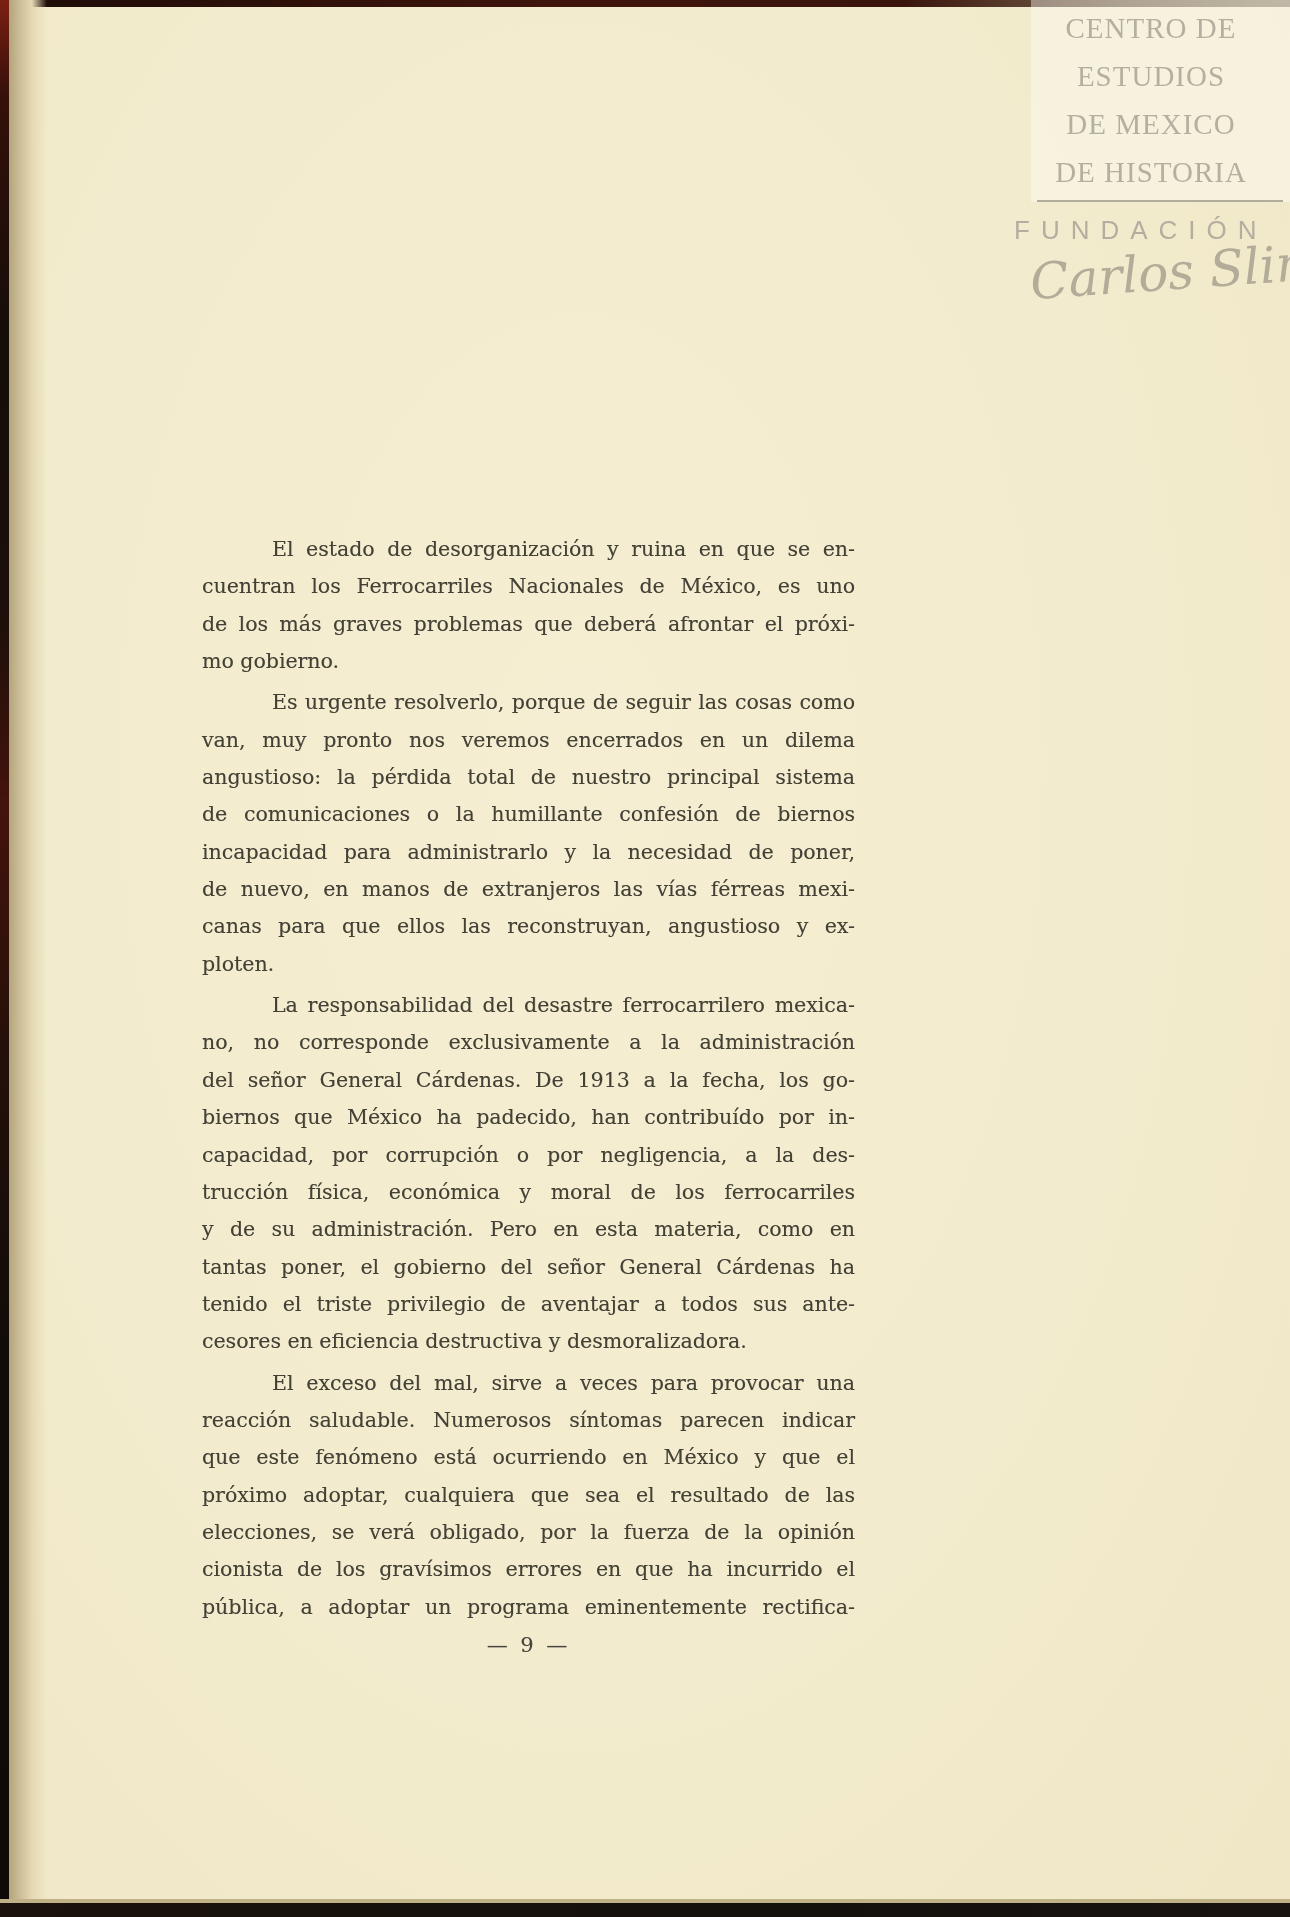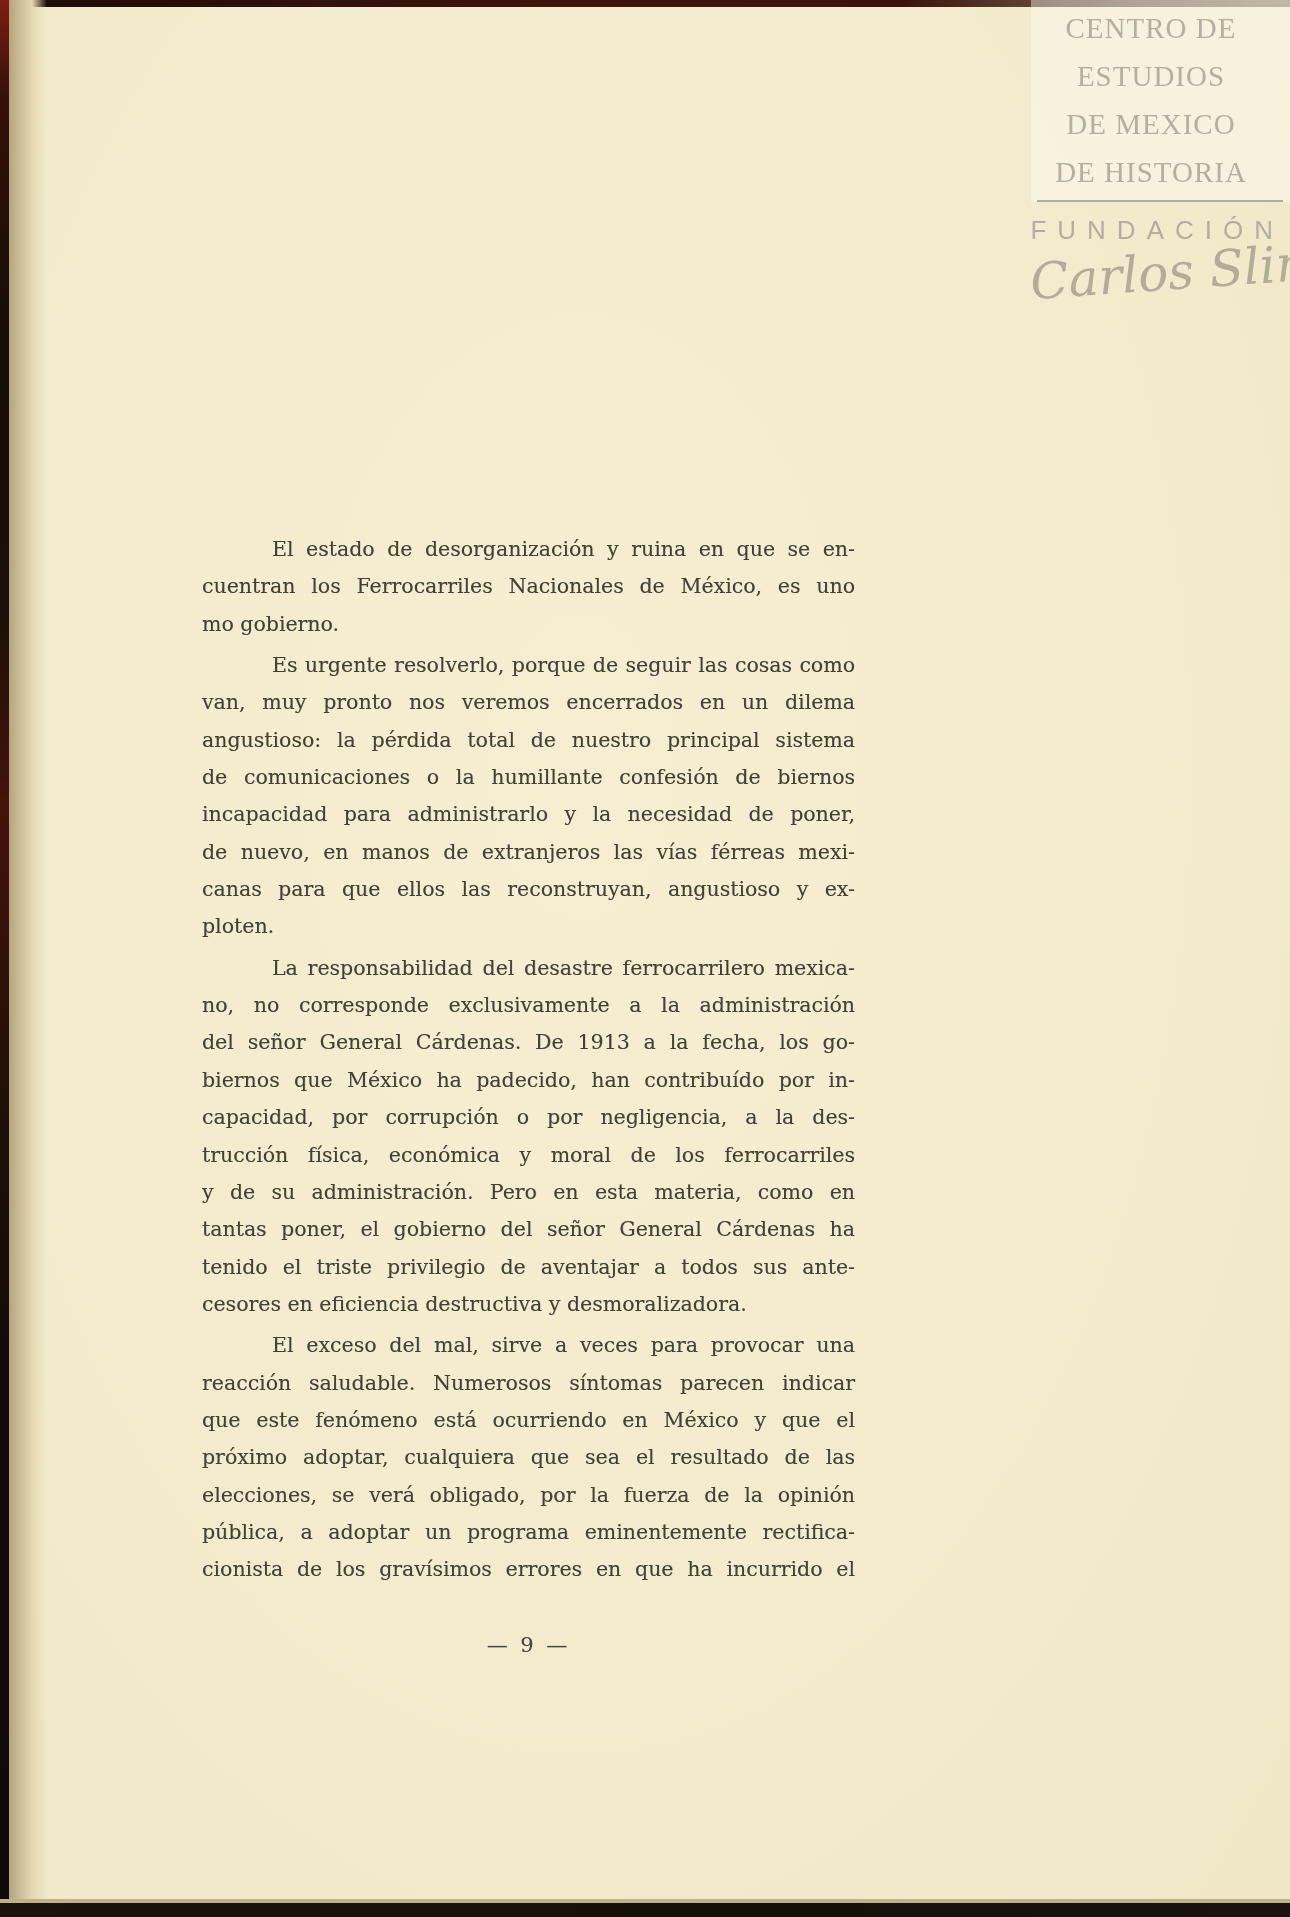--- a/index.html
+++ b/index.html
@@ -45,21 +45,21 @@
     font-family: "Liberation Serif", serif;
     font-size: 29px; line-height: 48px;
     color: #b5afa0; letter-spacing: 1px;
   }
   .wm-divider {
     position: absolute; left: 1037px; top: 200px; width: 246px; height: 2px;
     background: #b2ac9d;
   }
   .wm-foundation {
     position: absolute; left: 1014px; top: 215px; width: 270px;
-    text-align: right;
+    text-align: left;
     font-family: "Liberation Sans", sans-serif;
     font-size: 26px; color: #b4aea0;
     letter-spacing: 11px; margin-right: 0;
   }
   .wm-signature {
     position: absolute; left: 1030px; top: 244px; width: 265px;
     text-align: center;
     font-family: "DejaVu Serif", serif;
     font-style: italic; font-size: 50px;
     color: #b2ac99;
@@ -110,20 +110,21 @@
     <div>DE HISTORIA</div>
   </div>
   <div class="wm-divider"></div>
   <div class="wm-foundation">FUNDACIÓN</div>
   <div class="wm-signature">Carlos Slim</div>
 
   <div class="text-block">
     <div class="para">
       <div class="line indent">El estado de desorganización y ruina en que se en-</div>
       <div class="line">cuentran los Ferrocarriles Nacionales de México, es uno</div>
+      <div class="line">de los más graves problemas que deberá afrontar el próxi-</div>
       <div class="line last">mo gobierno.</div>
     </div>
     <div class="para">
       <div class="line indent">Es urgente resolverlo, porque de seguir las cosas como</div>
       <div class="line">van, muy pronto nos veremos encerrados en un dilema</div>
       <div class="line">angustioso: la pérdida total de nuestro principal sistema</div>
       <div class="line">de comunicaciones o la humillante confesión de biernos</div>
       <div class="line">incapacidad para administrarlo y la necesidad de poner,</div>
       <div class="line">de nuevo, en manos de extranjeros las vías férreas mexi-</div>
       <div class="line">canas para que ellos las reconstruyan, angustioso y ex-</div>
@@ -140,20 +141,20 @@
       <div class="line">tantas poner, el gobierno del señor General Cárdenas ha</div>
       <div class="line">tenido el triste privilegio de aventajar a todos sus ante-</div>
       <div class="line last">cesores en eficiencia destructiva y desmoralizadora.</div>
     </div>
     <div class="para">
       <div class="line indent">El exceso del mal, sirve a veces para provocar una</div>
       <div class="line">reacción saludable. Numerosos síntomas parecen indicar</div>
       <div class="line">que este fenómeno está ocurriendo en México y que el</div>
       <div class="line">próximo adoptar, cualquiera que sea el resultado de las</div>
       <div class="line">elecciones, se verá obligado, por la fuerza de la opinión</div>
+      <div class="line">cionista de los gravísimos errores en que ha incurrido el</div>
       <div class="line">pública, a adoptar un programa eminentemente rectifica-</div>
-      <div class="line">cionista de los gravísimos errores en que ha incurrido el</div>
     </div>
   </div>
 
   <div class="page-number">— 9 —</div>
 
 </div>
 
 </body></html>

